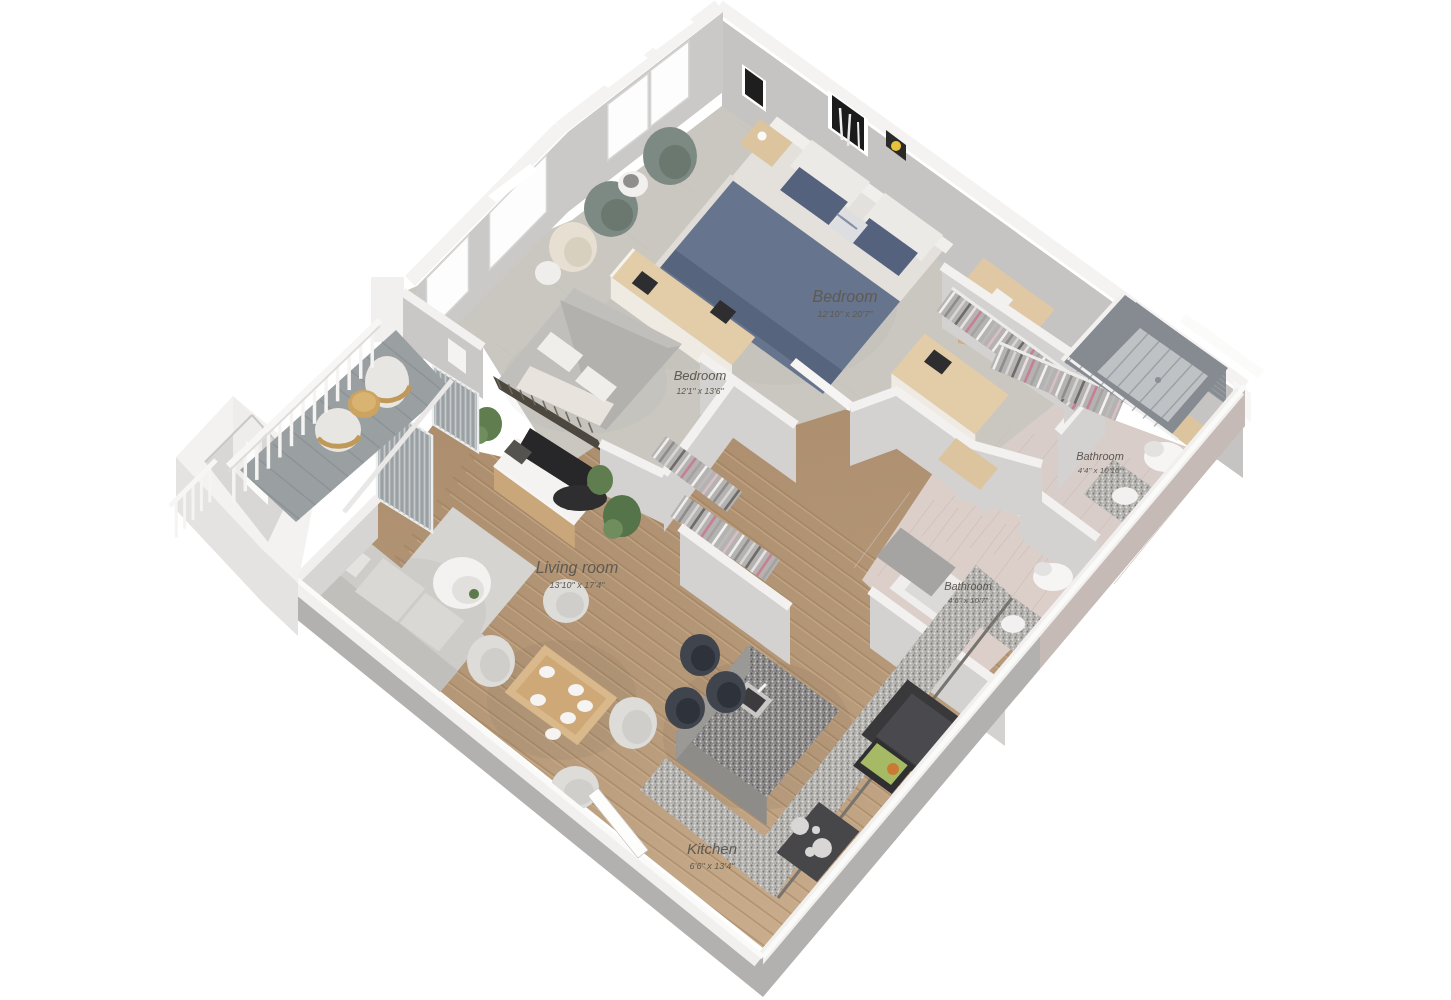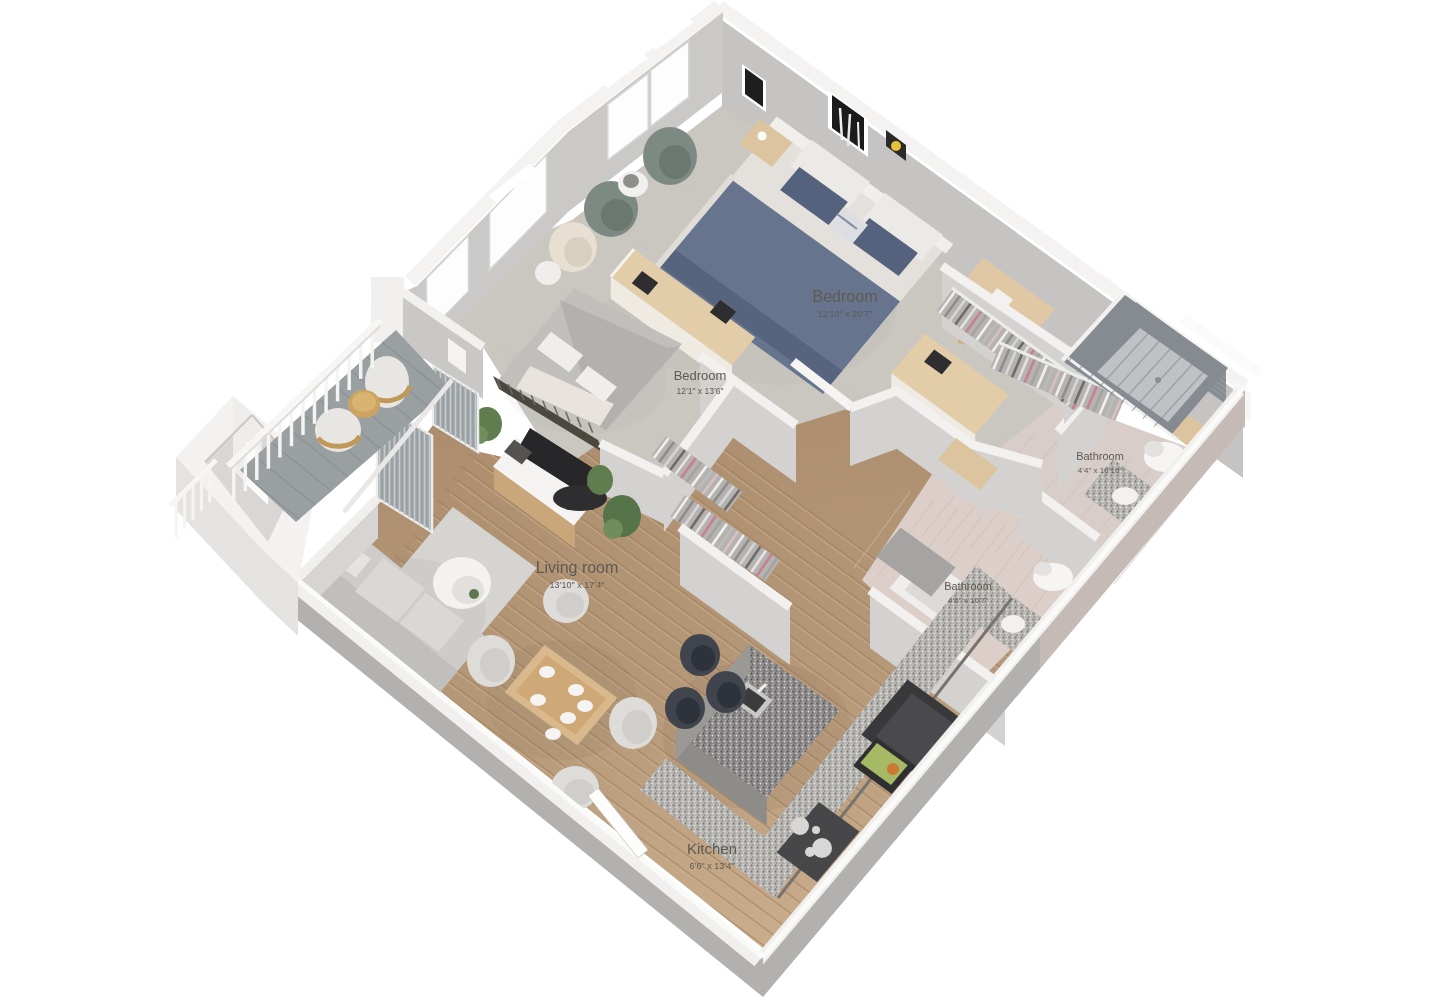--- a/index.html
+++ b/index.html
@@ -1,15 +1,15 @@
 <!DOCTYPE html>
 <html><head><meta charset="utf-8"><title>Floorplan</title>
 <style>
 html,body { margin:0; padding:0; background:#ffffff; font-family:"Liberation Sans",sans-serif; }
-#c { width:1419px; height:1000px; position:relative; overflow:hidden; }
+#c { width:1419px; height:1000px; position:relative; overflow:hidden;font-style:italic; }
 </style></head>
 <body>
 <div id="c">
 <svg xmlns="http://www.w3.org/2000/svg" width="1451" height="1000" viewBox="0 0 1451 1000">
 <defs>
 <pattern id="gran" width="6" height="6" patternUnits="userSpaceOnUse">
  <rect width="6" height="6" fill="#b6b4b0"></rect>
  <circle cx="1.5" cy="1.5" r="0.9" fill="#787672"></circle>
  <circle cx="4.5" cy="3.4" r="1.0" fill="#e3e2e0"></circle>
  <circle cx="2.6" cy="4.9" r="0.75" fill="#8a8884"></circle>

